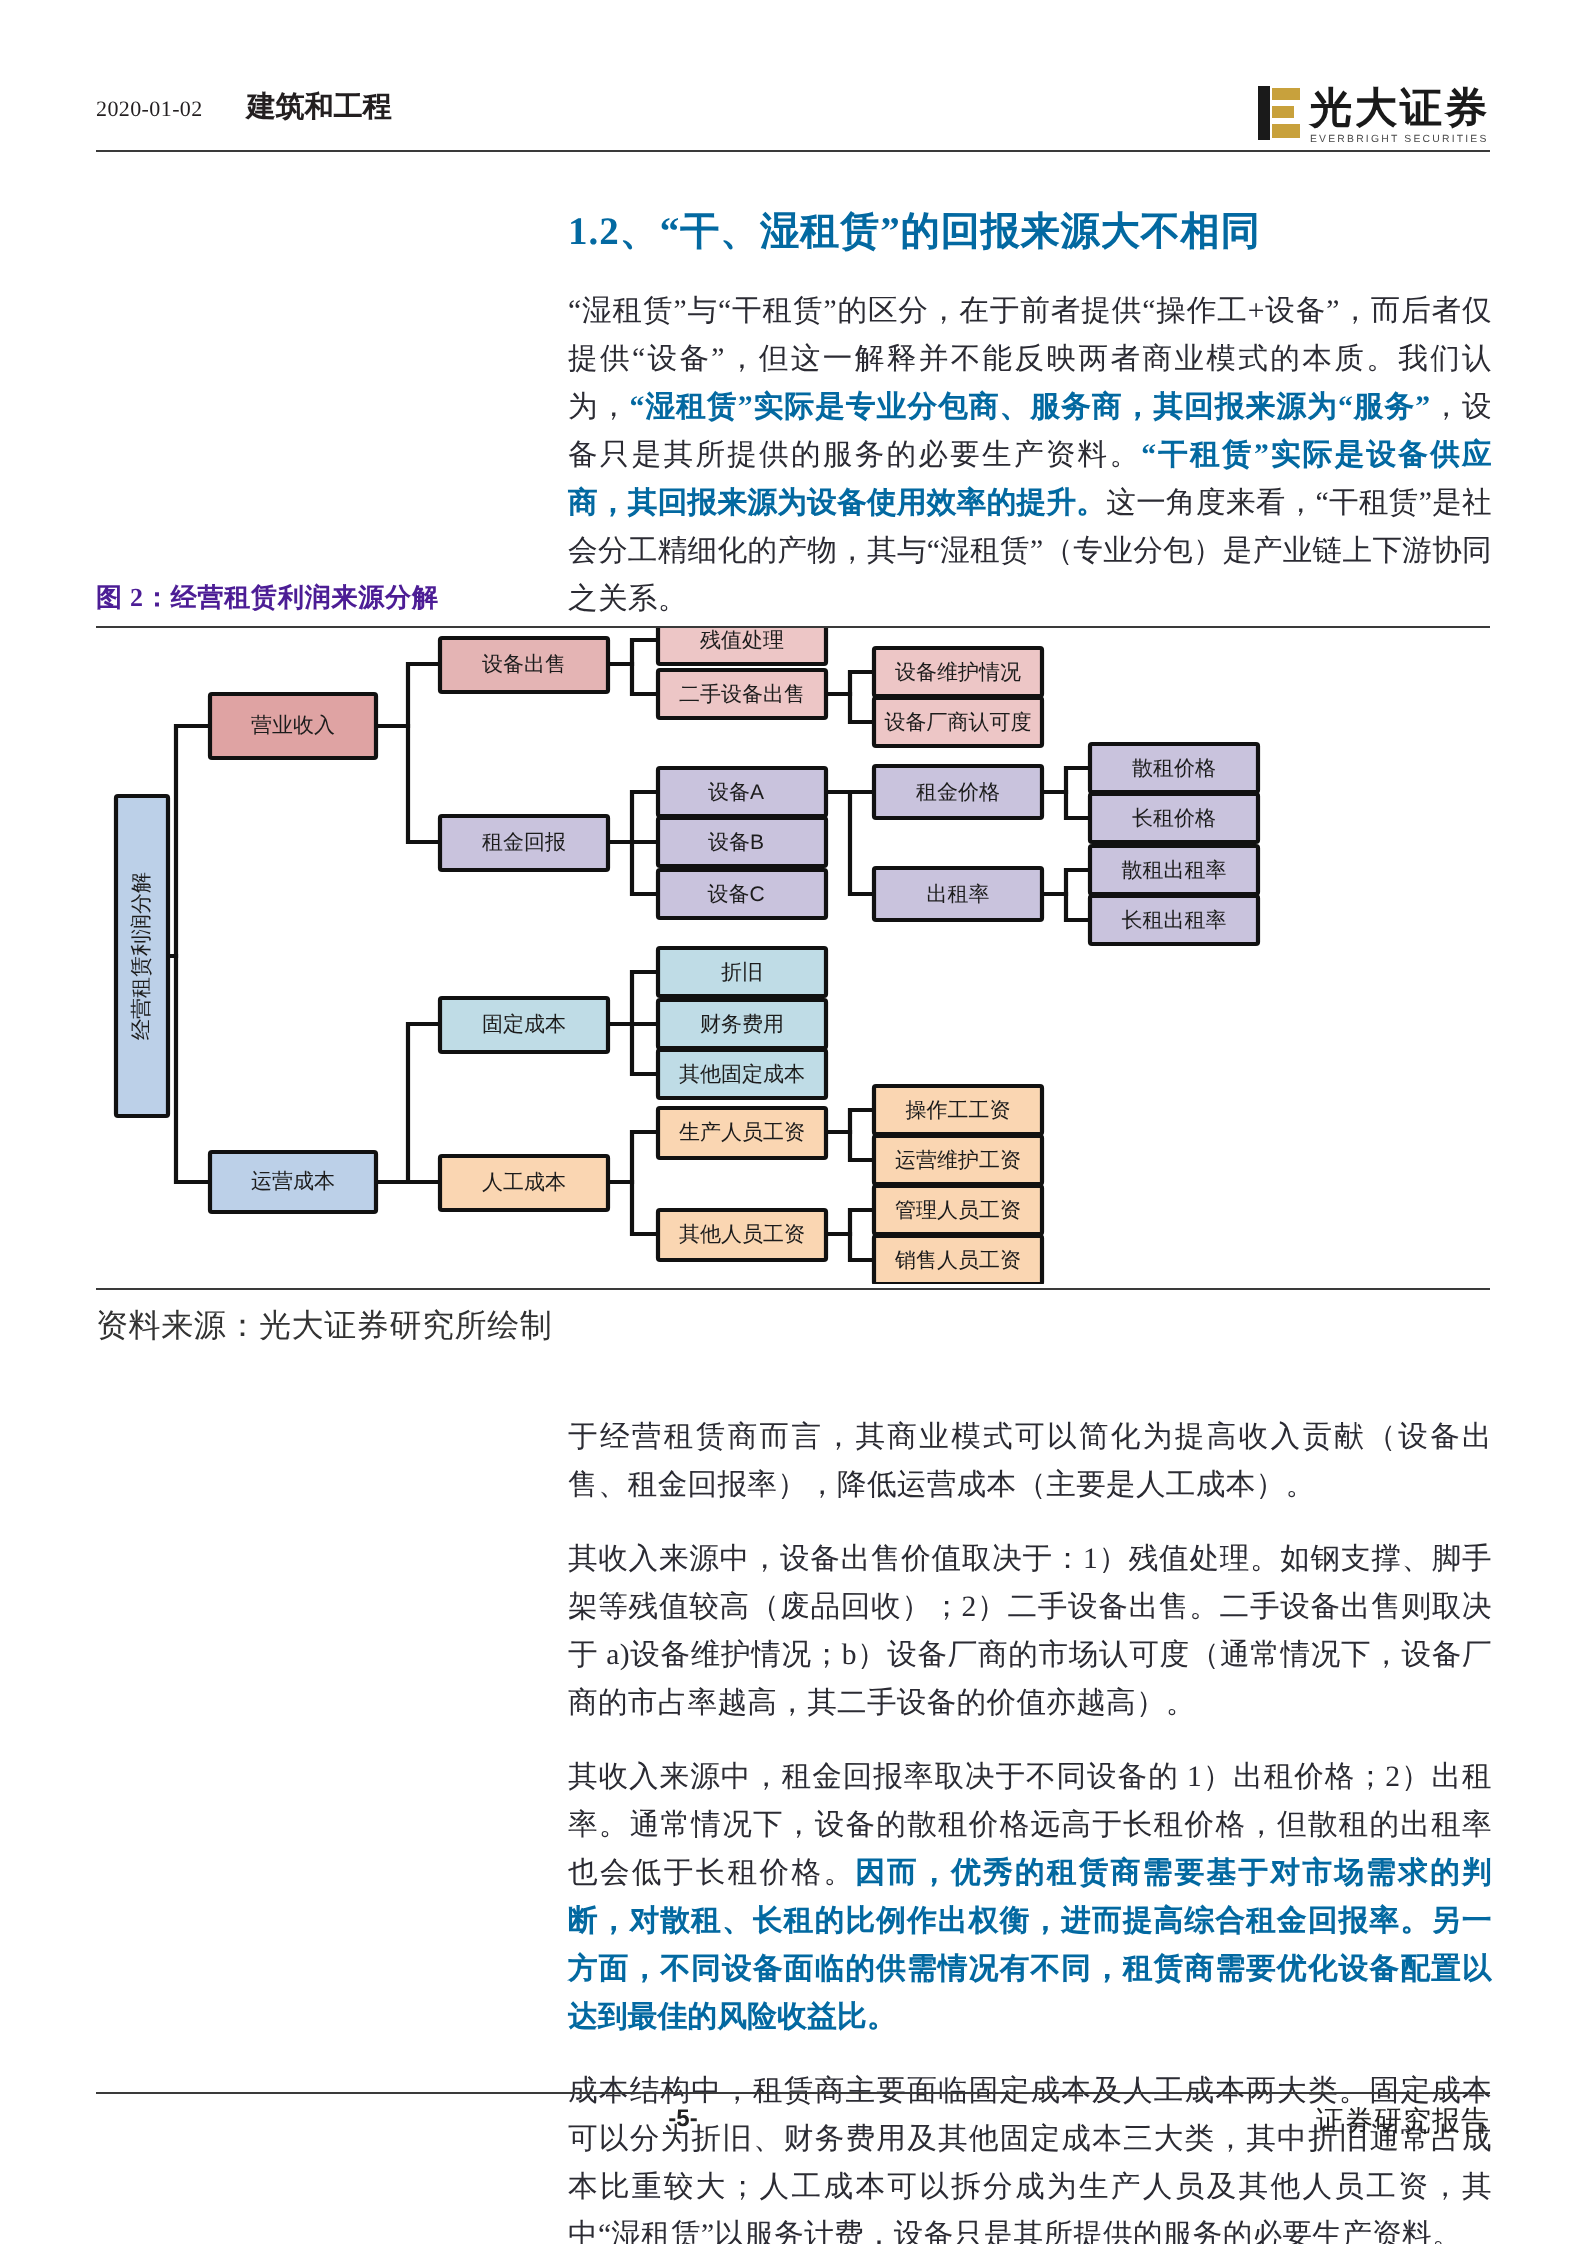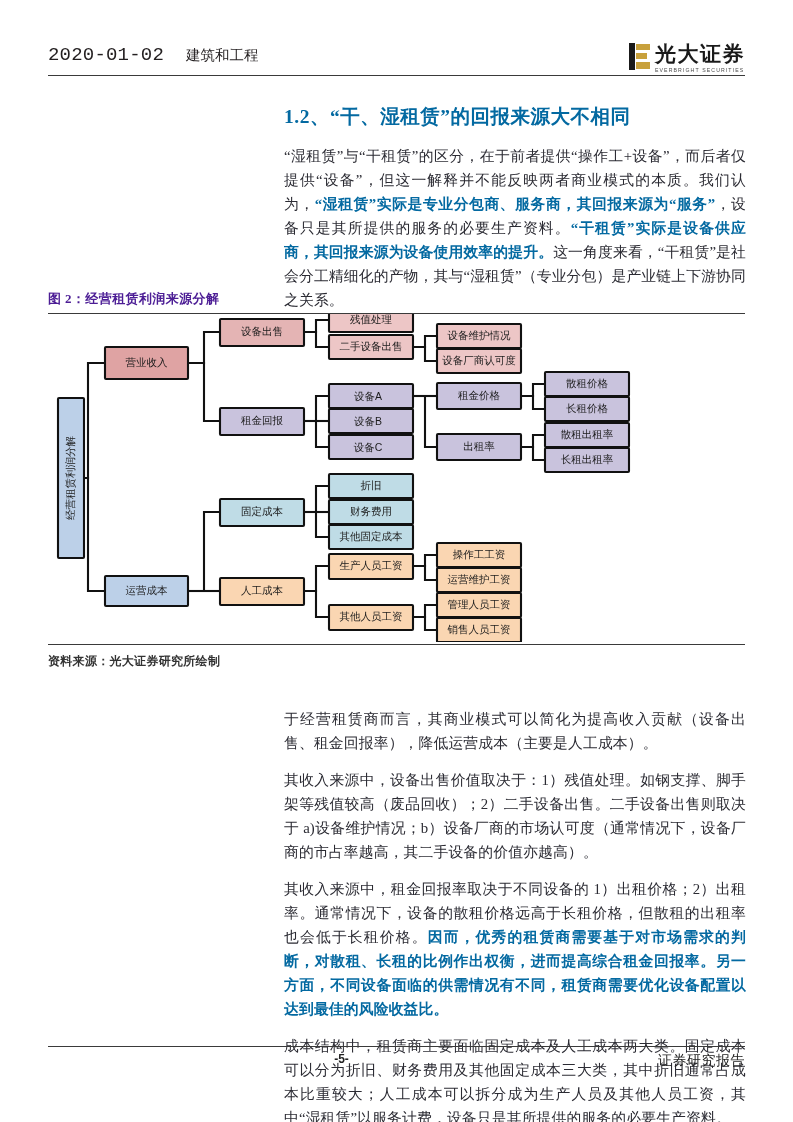--- a/index.html
+++ b/index.html
@@ -33,31 +33,31 @@
   }
   .header-left {
     position: absolute;
     left: 0;
     top: 2px;
     display: flex;
     align-items: baseline;
     white-space: nowrap;
   }
   .header-date {
-    font-family: Liberation Mono, monospace;
-    font-size: 19px;
+    font-family: Liberation Serif, serif;
+    font-size: 11px;
     color: #231f20;
     letter-spacing: 0.2px;
   }
   .header-sector {
     font-family: "Liberation Sans", "DejaVu Sans", sans-serif;
     font-size: 14.5px;
     color: #231f20;
     margin-left: 22px;
-    font-weight: 400;
+    font-weight: 700;
   }
   .header-rule {
     position: absolute;
     left: 0;
     top: 33px;
     width: 697px;
     height: 0;
     border-top: 1.3px solid #3a3a3a;
   }
 
@@ -162,25 +162,24 @@
     width: 697px;
     border-top: 1.2px solid #3a3a3a;
     margin-top: 2px;
   }
   .fig-body {
     width: 697px;
     height: 328px;
     position: relative;
   }
   .fig-source {
-    font-size: 12px;
+    font-size: 16px;
     color: #333;
     margin-top: 8px;
     letter-spacing: 0.3px;
-    font-weight: bold;
   }
 
   svg.tree { display: block; }
   svg.tree text {
     font-family: "Liberation Sans", "DejaVu Sans", sans-serif;
     font-size: 10.5px;
     fill: #1c1c1c;
     text-anchor: middle;
     dominant-baseline: middle;
   }

